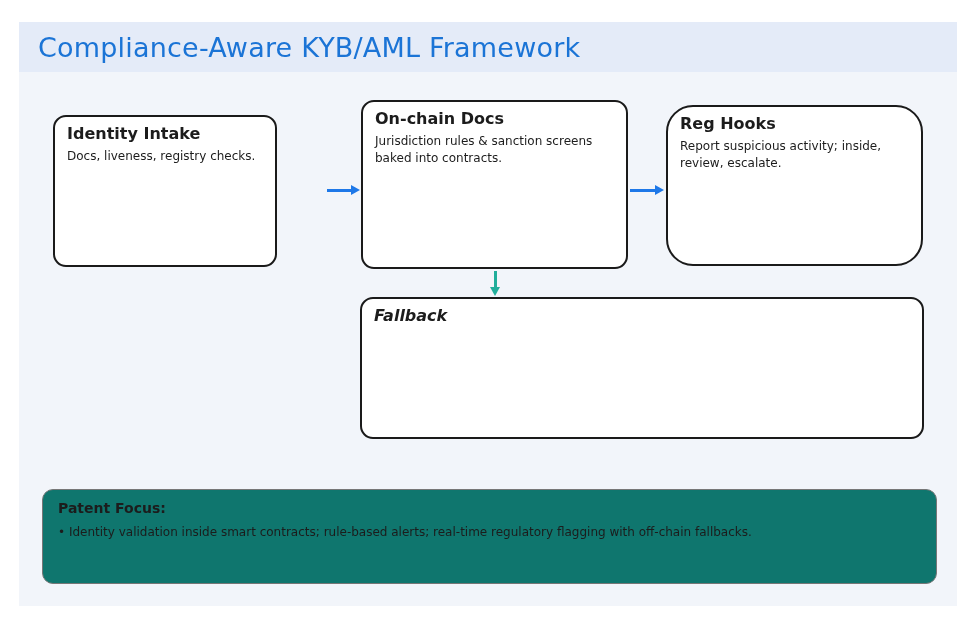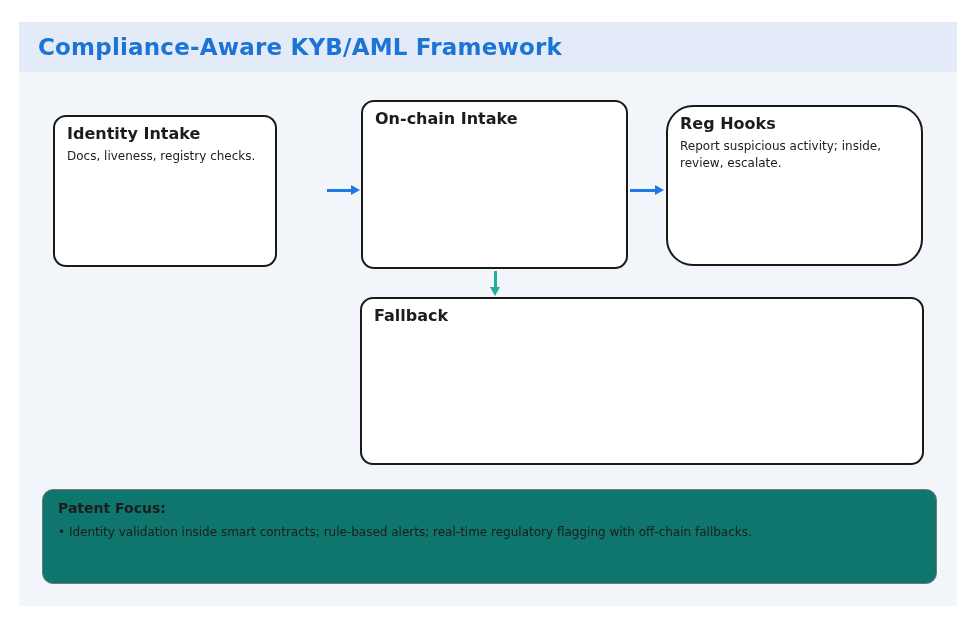--- a/index.html
+++ b/index.html
@@ -21,37 +21,37 @@
   }
   .canvas{
     position:absolute;left:19px;top:22px;width:938px;height:584px;
     background:var(--canvas-bg);
   }
   .header-band{
     position:absolute;left:0;top:0;width:938px;height:50px;
     background:var(--header-bg);display:flex;align-items:center;
   }
   .diagram-title{
-    margin-left:19px;font-size:23px;font-weight:bold;color:var(--title-blue);
+    margin-left:19px;font-size:27px;font-weight:normal;color:var(--title-blue);
     letter-spacing:0.2px;white-space:nowrap;
   }
   .node{
     position:absolute;background:#ffffff;border:2px solid var(--node-border);
     border-radius:13px;padding:7px 12px 10px 12px;
   }
   .node-title{
     font-size:16px;font-weight:bold;color:var(--text-dark);line-height:1.3;
   }
   .node-body{
     font-size:12px;color:var(--text-dark);line-height:1.4;margin-top:3px;
   }
   #node-identity-intake{left:53px;top:115px;width:224px;height:152px;}
   #node-onchain-rules{left:361px;top:100px;width:267px;height:169px;}
   #node-reg-hooks{left:666px;top:105px;width:257px;height:161px;border-radius:27px;}
-  #node-fallback{left:360px;top:297px;width:564px;height:168px;}
+  #node-fallback{left:360px;top:297px;width:564px;height:142px;font-style:italic;}
   .note{
     position:absolute;left:42px;top:489px;width:895px;height:95px;
     background:#0f766e;border:1.5px solid var(--note-border);border-radius:11px;
     padding:9px 15px;
   }
   .note-title{font-size:14px;font-weight:bold;color:var(--text-dark);line-height:1.35;}
   .note-bullet{font-size:12px;color:var(--text-dark);line-height:1.5;margin-top:5px;}
   .hstem{position:absolute;height:3px;background:var(--arrow-blue);}
   .vstem{position:absolute;width:3px;background:var(--arrow-teal);}
   .head-right{
@@ -80,21 +80,22 @@
     <div class="header-band">
       <div class="diagram-title">Compliance-Aware KYB/AML Framework</div>
     </div>
 
     <div class="node" id="node-identity-intake" style="left:34px;top:93px;">
       <div class="node-title">Identity Intake</div>
       <div class="node-body">Docs, liveness, registry checks.</div>
     </div>
 
     <div class="node" id="node-onchain-rules" style="left:342px;top:78px;">
-      <div class="node-title">On-chain Intake</div>
+      <div class="node-title">On-chain Docs</div>
+      <div class="node-body">Jurisdiction rules &amp; sanction screens baked into contracts.</div>
     </div>
 
     <div class="node" id="node-reg-hooks" style="left:647px;top:83px;">
       <div class="node-title">Reg Hooks</div>
       <div class="node-body">Report suspicious activity; inside, review, escalate.</div>
     </div>
 
     <div class="node" id="node-fallback" style="left:341px;top:275px;">
       <div class="node-title">Fallback</div>
     </div>

